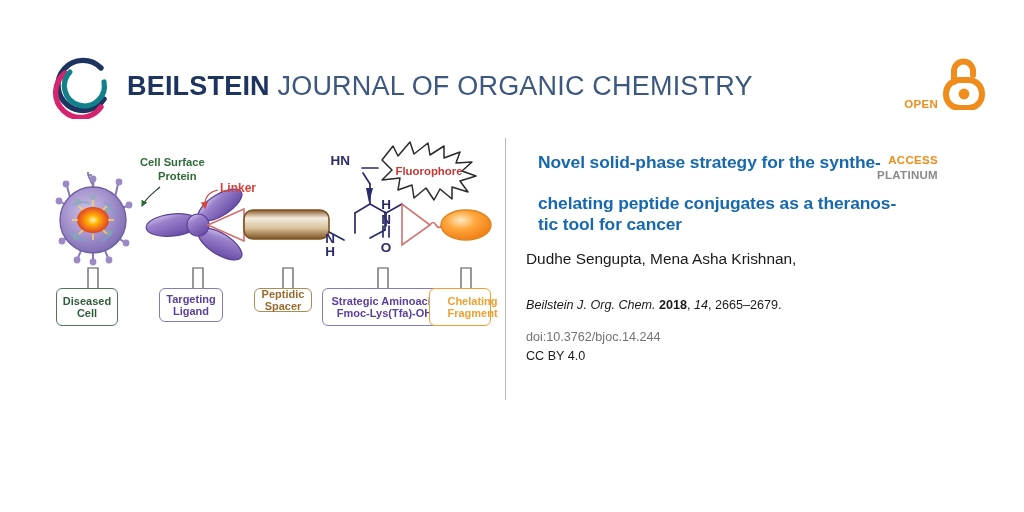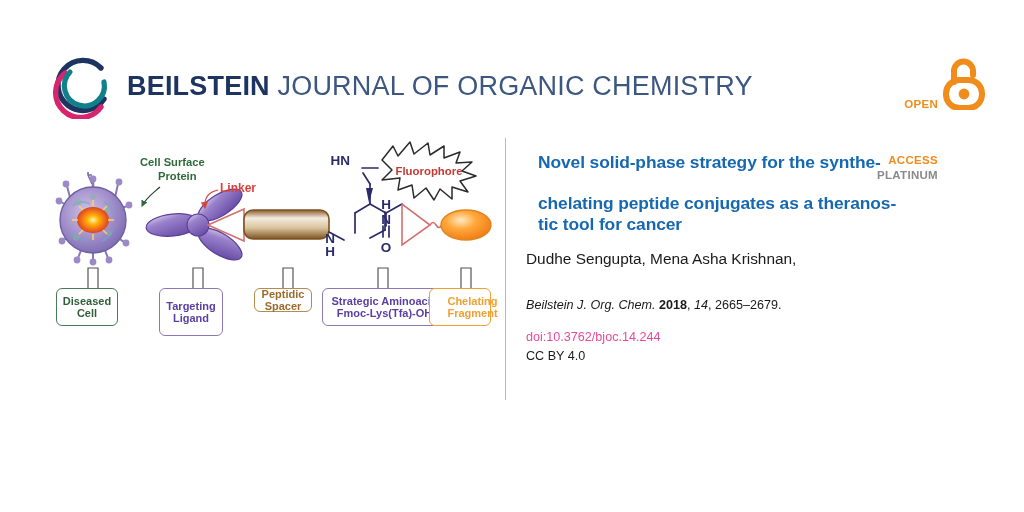--- a/index.html
+++ b/index.html
@@ -50,21 +50,21 @@
     margin:14px 0 0 0;color:#1a1a1a;font-size:15.4px;
     line-height:21px;font-weight:normal;
   }
   .citation{
     margin:28px 0 0 0;color:#1a1a1a;font-size:12.6px;line-height:17px;
   }
   .citation .cit-j{font-style:italic;}
   .citation .cit-y{font-weight:bold;font-style:normal;}
   .citation .cit-v{font-style:italic;}
   .citation .cit-p{font-style:normal;}
-  .doi{margin:14px 0 0 0;color:#ec4899;font-size:12.6px;line-height:18px;}
+  .doi{margin:14px 0 0 0;color:#737373;font-size:12.6px;line-height:18px;}
   .lic{margin:1px 0 12px 0;color:#1a1a1a;font-size:12.6px;line-height:18px;}
 
   
   .abstract{position:absolute;left:48px;top:140px;width:445px;height:200px;}
   .abstract svg{display:block;}
 
   .boxrow{position:absolute;left:48px;top:288px;width:445px;height:44px;}
   .lbox{
     position:absolute;border-radius:6px;border:1.4px solid #888;
     background:#fff;text-align:center;font-size:11px;font-weight:bold;
@@ -283,21 +283,21 @@
     </svg>
   </div>
 
   <div class="boxrow">
     <div class="lbox b-green" style="left:8px;top:0;width:62px;height:38px;">
       <div>
         <span>Diseased</span>
         <span>Cell</span>
       </div>
     </div>
-    <div class="lbox b-purple" style="left:111px;top:0;width:64px;height:48px;">
+    <div class="lbox b-purple" style="left:111px;top:0;width:64px;height:34px;">
       <div>
         <span>Targeting</span>
         <span>Ligand</span>
       </div>
     </div>
     <div class="lbox b-brown" style="left:206px;top:0;width:58px;height:24px;">
       <div>
         <span>Peptidic</span>
         <span>Spacer</span>
       </div>

